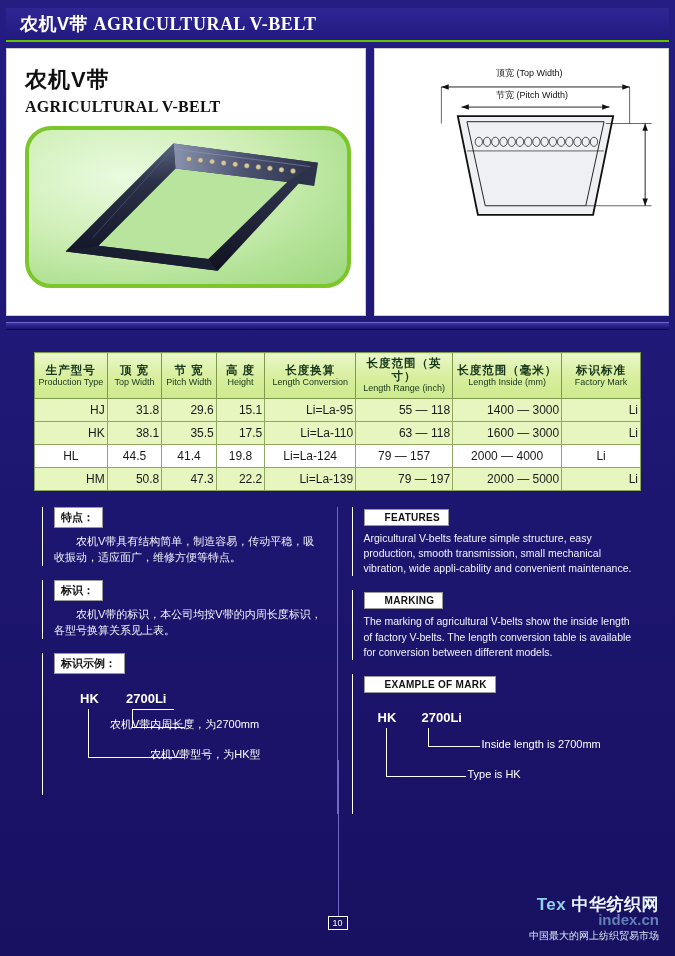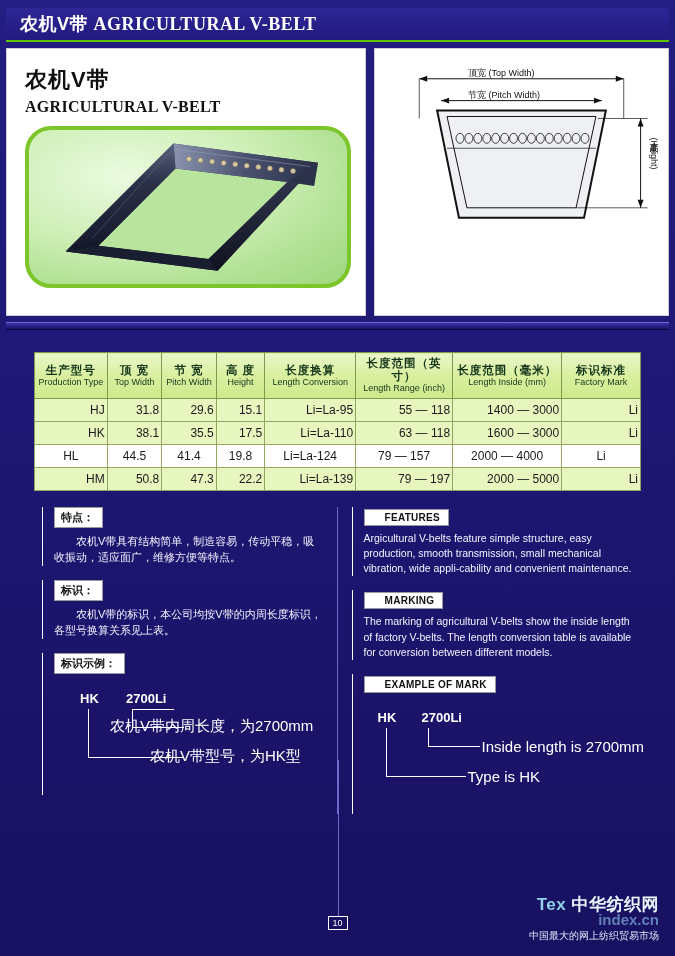--- a/index.html
+++ b/index.html
@@ -70,21 +70,21 @@
     height: 162px;
     border: 4px solid #7cc52a;
     border-radius: 26px;
     background:
       radial-gradient(ellipse at 30% 30%, #eafbe0 0%, #cdeeb4 45%, #b4e398 70%, #9ed77e 100%);
     position: relative;
     overflow: hidden;
   }
   .belt-wrap { position:absolute; inset:0; }
   
-  .diagram { position: absolute; inset: 0; }
+  .diagram { position: absolute; inset: 0; margin-left: 28px; }
   .dim-label {
     position: absolute;
     font-size: 9px;
     color: #111;
     white-space: nowrap;
   }
   .dim-label.vert {
     writing-mode: vertical-rl;
     text-orientation: mixed;
   }
@@ -163,21 +163,21 @@
     color: #f2f2ff;
   }
   .para.en { text-indent: 0; font-size: 10.5px; line-height: 1.45; }
 
   
   .mark-example { margin-top: 6px; position: relative; height: 110px; }
   .mk-code {
     position: absolute; font-size: 13px; font-weight: bold; color: #fff;
   }
   .mk-text {
-    position: absolute; font-size: 15px; color: #fff; white-space: nowrap;
+    position: absolute; font-size: 11px; color: #fff; white-space: nowrap;
   }
   .mk-line { position: absolute; background: #fff; }
 
   
   .page-num {
     position: absolute;
     left: 50%; transform: translateX(-50%);
     bottom: 26px;
     width: 20px; height: 14px;
     border: 1px solid #fff;

